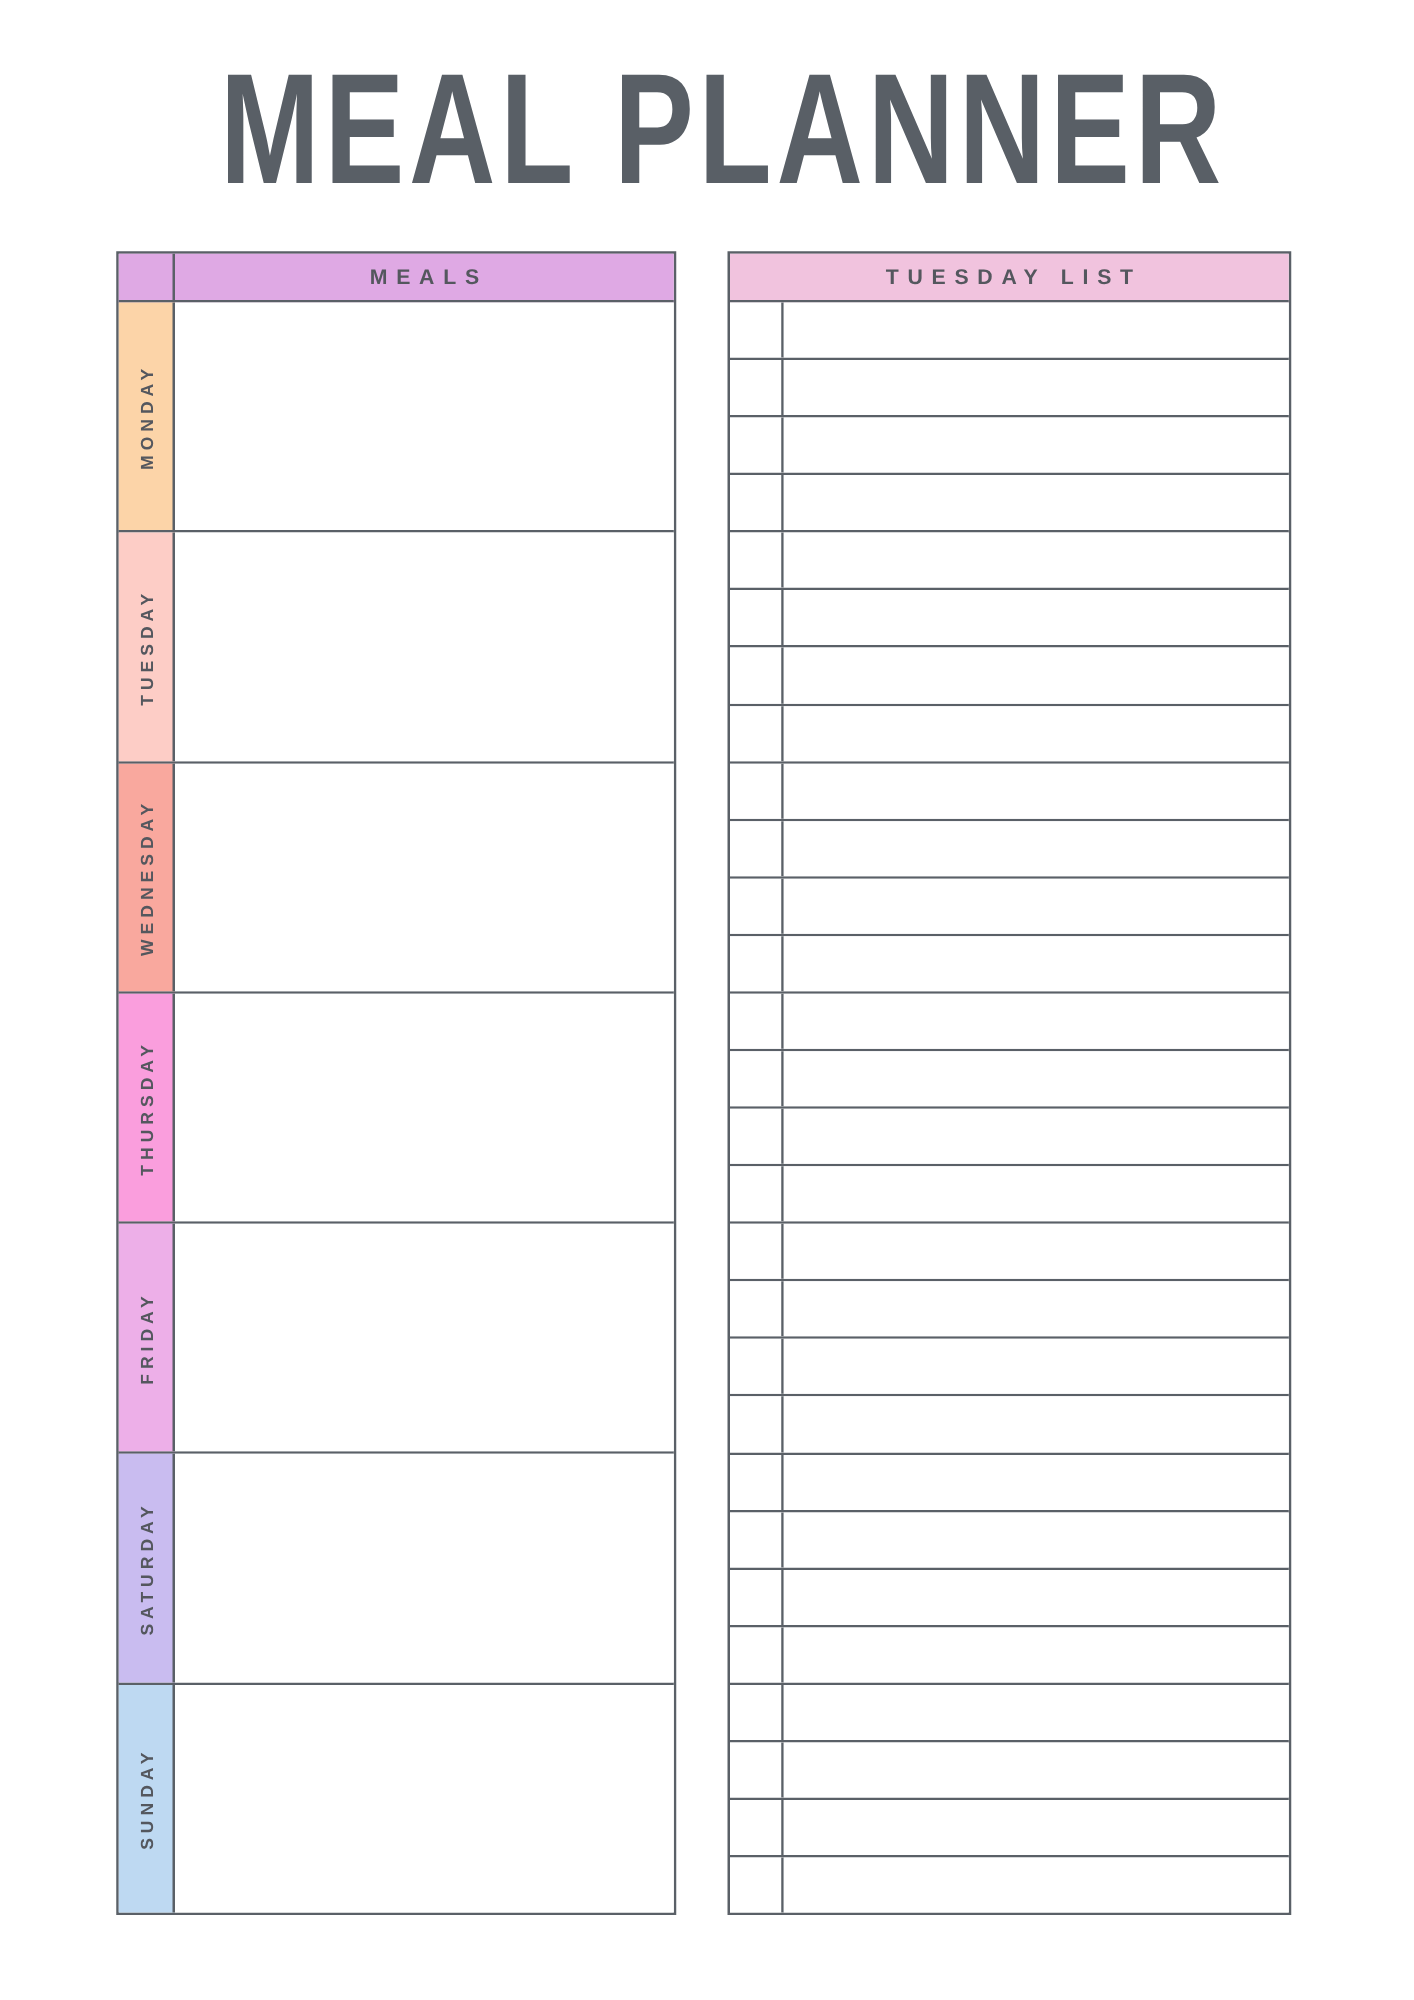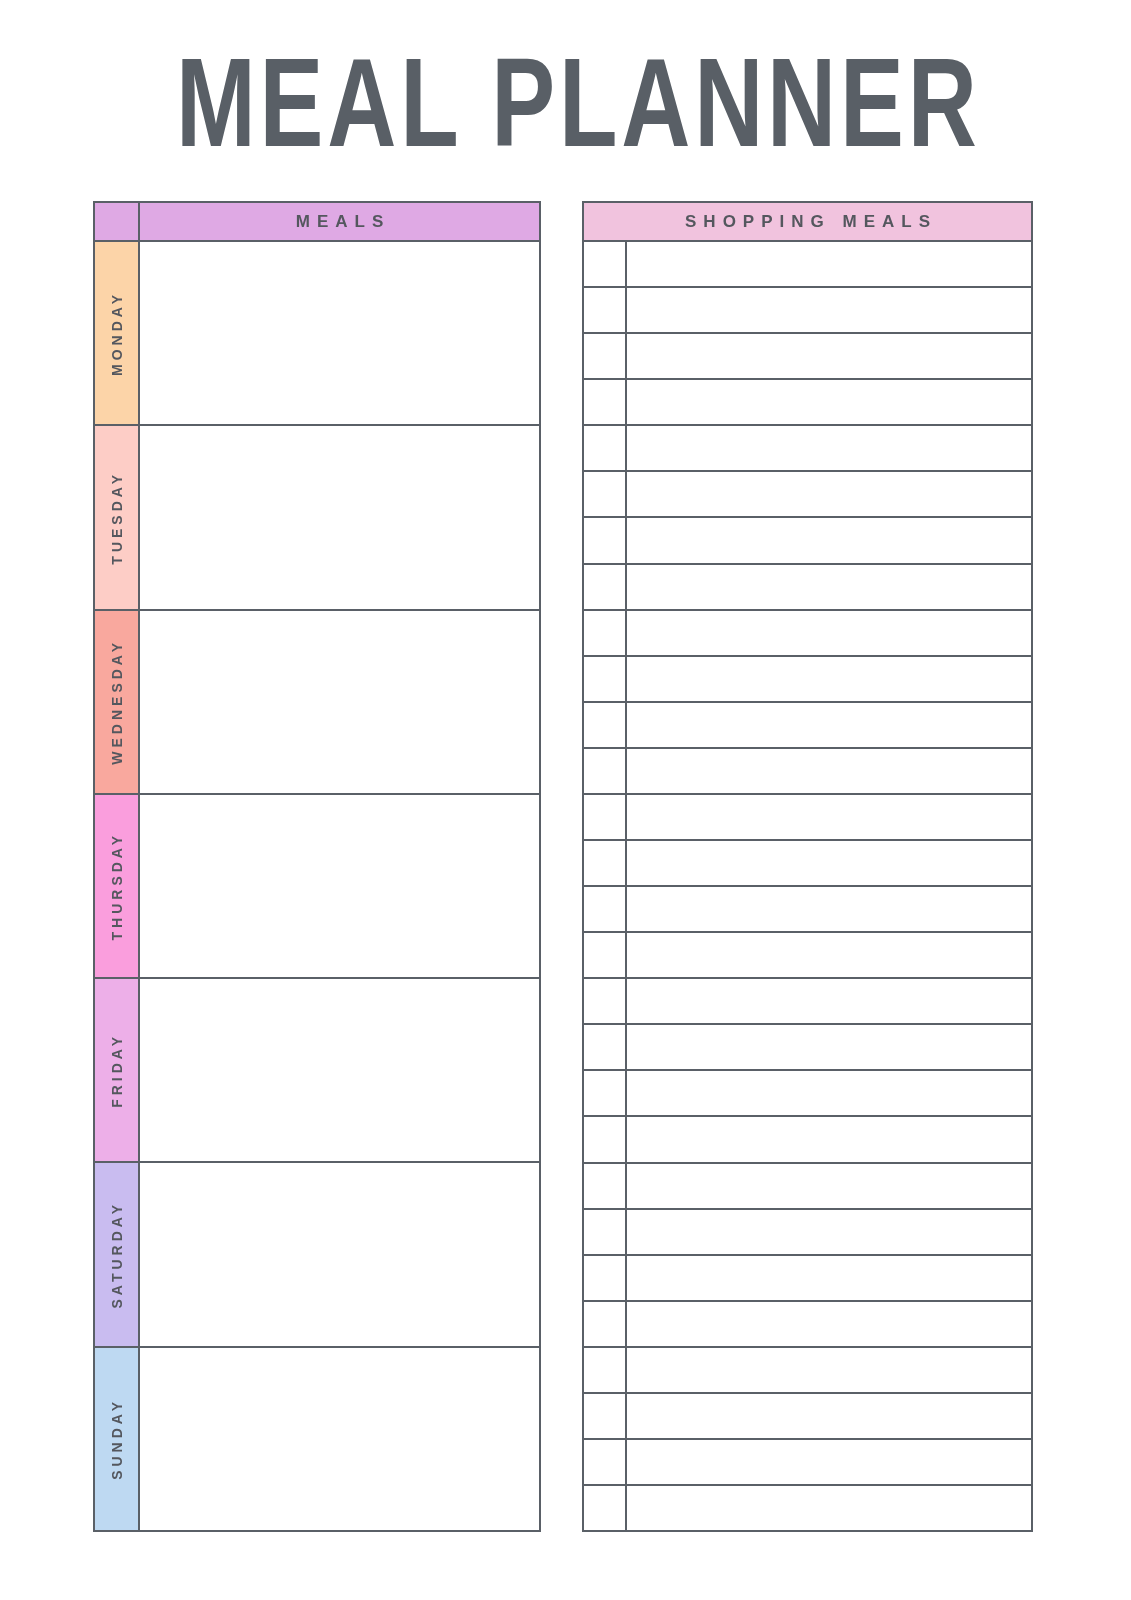--- a/index.html
+++ b/index.html
@@ -152,21 +152,21 @@
         <div class="day-swatch" style="background: rgb(190, 217, 242);">
           <span>SUNDAY</span>
         </div>
         <div class="meal-cell"></div>
       </div>
     </div>
 </div>
 
 <div class="ptable shopping-table">
   <div class="ptable-header">
-    <div class="header-label">SHOPPING MEALS</div>
+    <div class="header-label">TUESDAY LIST</div>
   </div>
   <div class="shop-rows">
       <div class="shop-row">
         <div class="check-cell"></div>
         <div class="item-cell"></div>
       </div>
       <div class="shop-row">
         <div class="check-cell"></div>
         <div class="item-cell"></div>
       </div>

